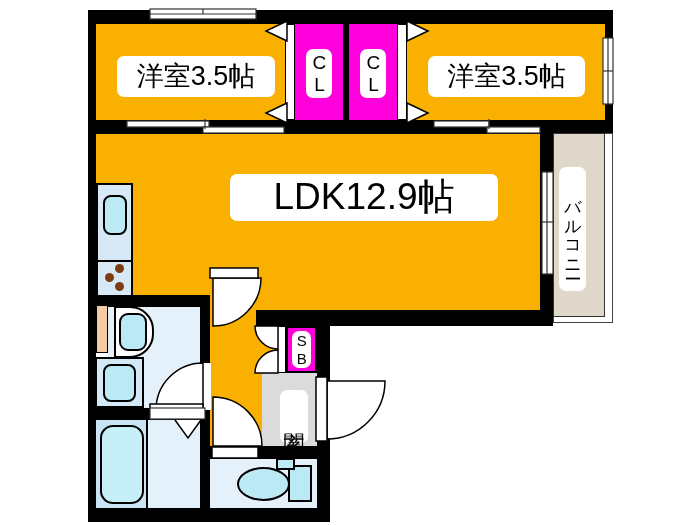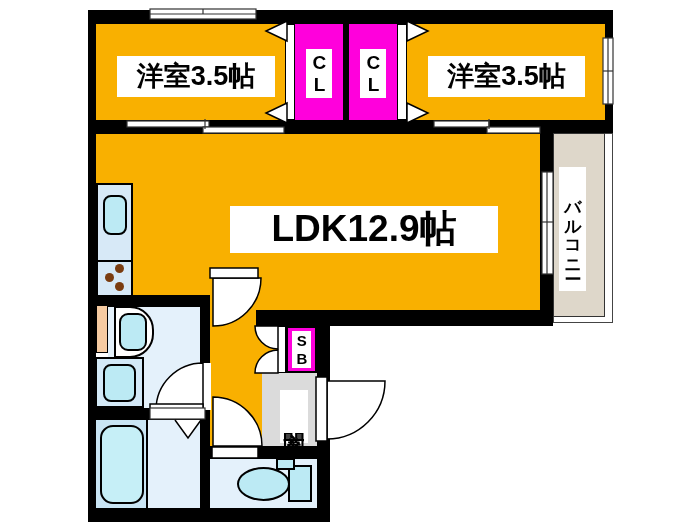--- a/index.html
+++ b/index.html
@@ -8,21 +8,21 @@
     font-family:"Liberation Sans","DejaVu Sans",sans-serif;
   }
   .abs{position:absolute;box-sizing:border-box;}
   .floor{z-index:1;}
   .wall{z-index:2;background:var(--wall);}
   .fix{z-index:3;}
   #symbols{position:absolute;left:0;top:0;z-index:4;}
   .label{
     z-index:5;background:var(--label_bg);color:var(--label_text);
     display:flex;align-items:center;justify-content:center;
-    font-weight:700;line-height:1.05;white-space:nowrap;
+    font-weight:400;line-height:1.05;white-space:nowrap;border-radius:7px;
   }
   .vert{writing-mode:vertical-rl;text-orientation:upright;letter-spacing:1px;}
 </style>
 </head>
 <body>
 
 <div id="canvas">
 
   <div class="abs floor" style="left:96px;top:134px;width:444px;height:176px;background:var(--room_orange);"></div>
   <div class="abs floor" style="left:210px;top:307px;width:76px;height:141px;background:var(--room_orange);"></div>
@@ -147,19 +147,19 @@
     </g>
 
     <g>
       <rect x="150" y="408" width="55" height="11" fill="#fff" stroke="#333" stroke-width="1.2"></rect>
       <path d="M175,420 L188,438 L201,420" fill="#fff" stroke="#000" stroke-width="1.5"></path>
     </g>
   </svg>
 
   <div class="abs label" style="left:117px;top:56px;width:158px;height:41px;font-size:27px;">洋室3.5帖</div>
   <div class="abs label" style="left:428px;top:56px;width:157px;height:41px;font-size:27px;">洋室3.5帖</div>
-  <div class="abs label" style="left:230px;top:206px;width:268px;height:47px;font-size:37px;">LDK12.9帖</div>
+  <div class="abs label" style="left:230px;top:174px;width:268px;height:47px;font-size:37px;">LDK12.9帖</div>
   <div class="abs label vert" style="left:306px;top:49px;width:26px;height:49px;font-size:19px;">CL</div>
   <div class="abs label vert" style="left:360px;top:49px;width:26px;height:49px;font-size:19px;">CL</div>
   <div class="abs label vert" style="left:292px;top:331px;width:19px;height:37px;font-size:15px;">SB</div>
   <div class="abs label vert" style="left:280px;top:390px;width:28px;height:53px;font-size:21px;">玄関</div>
   <div class="abs label vert" style="left:559px;top:167px;width:27px;height:124px;font-size:17px;">バルコニー</div>
 </div>
 
 </body></html>

